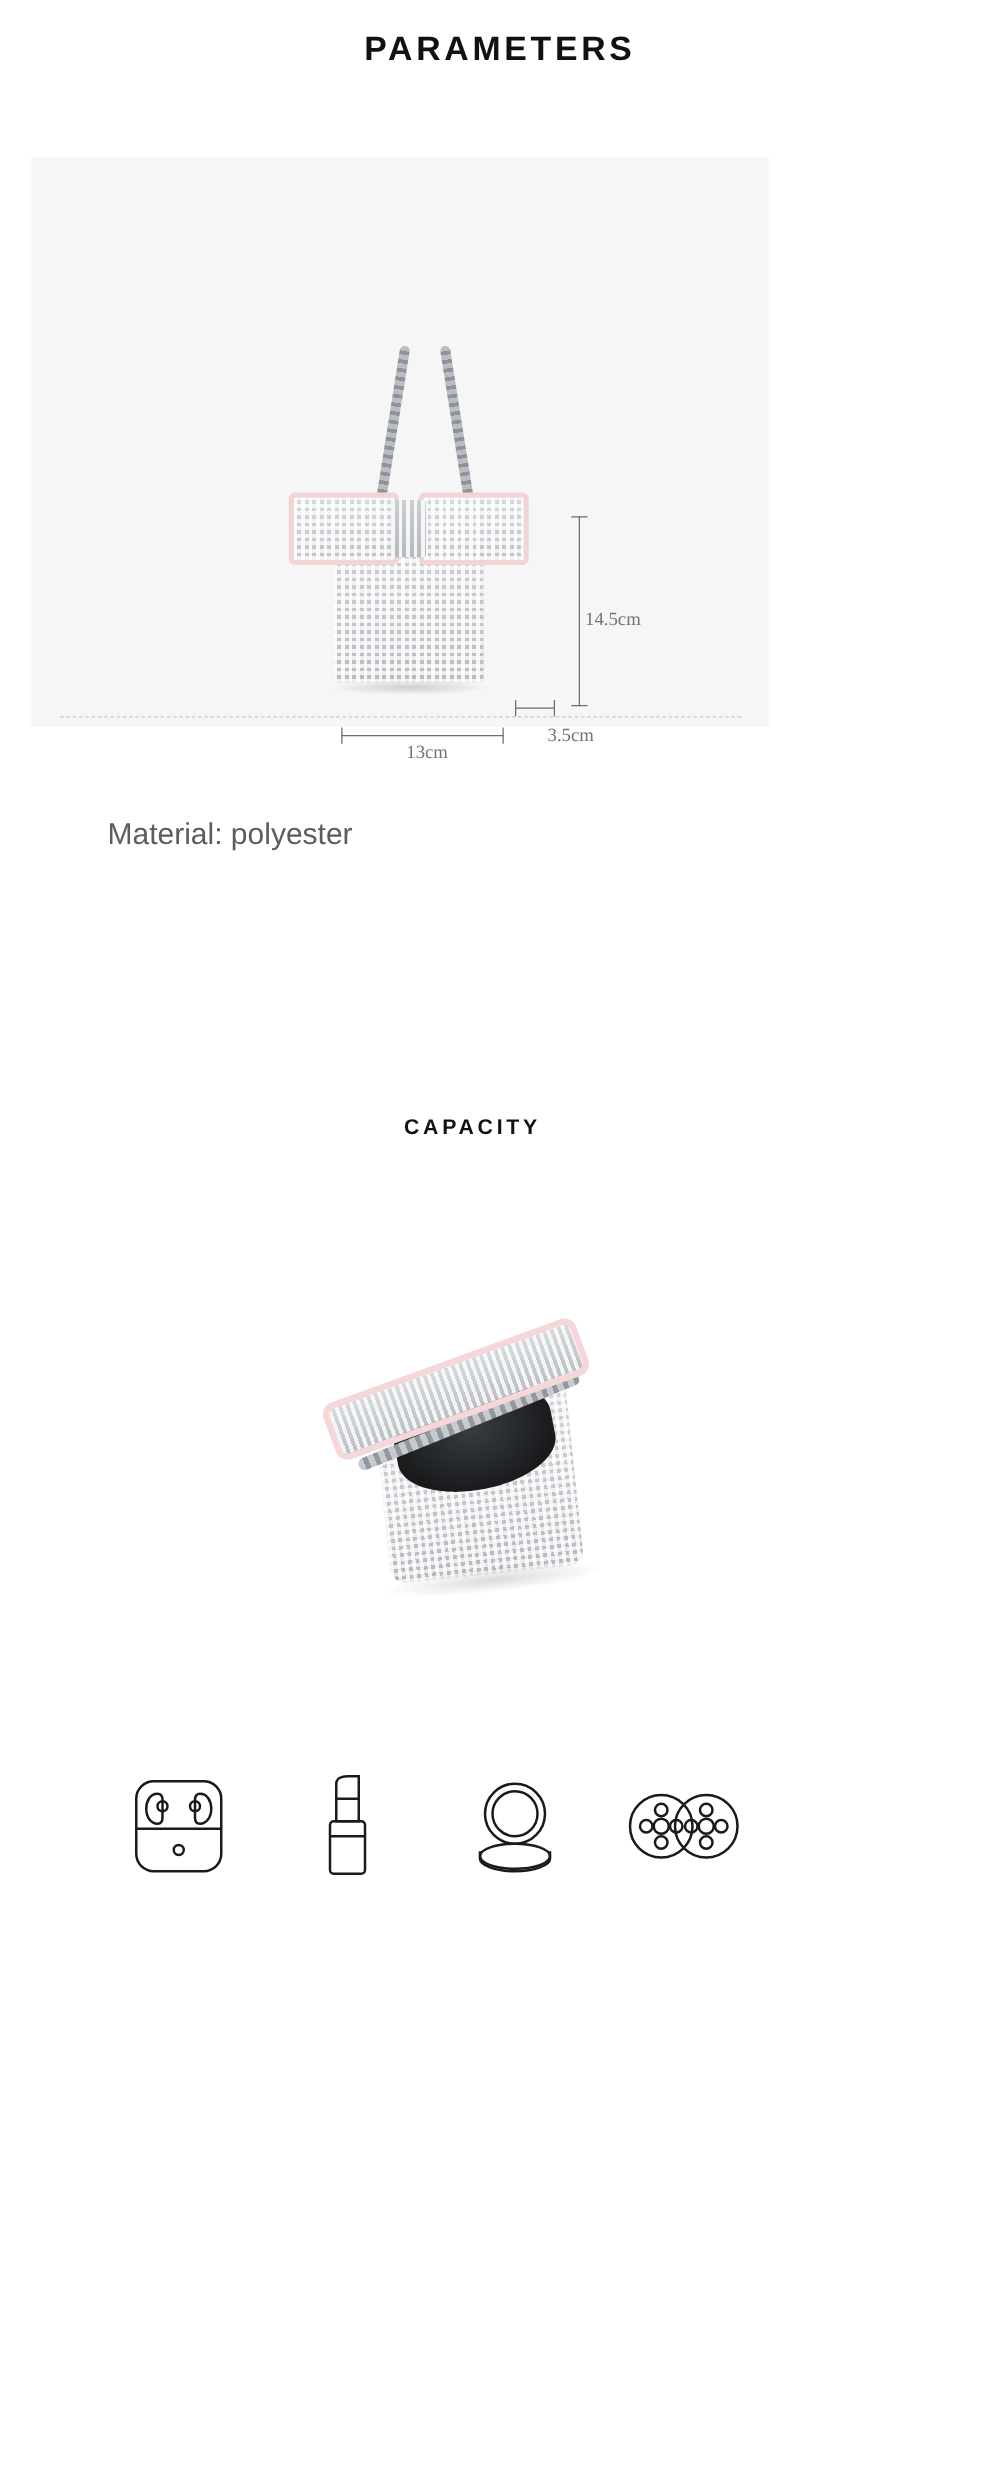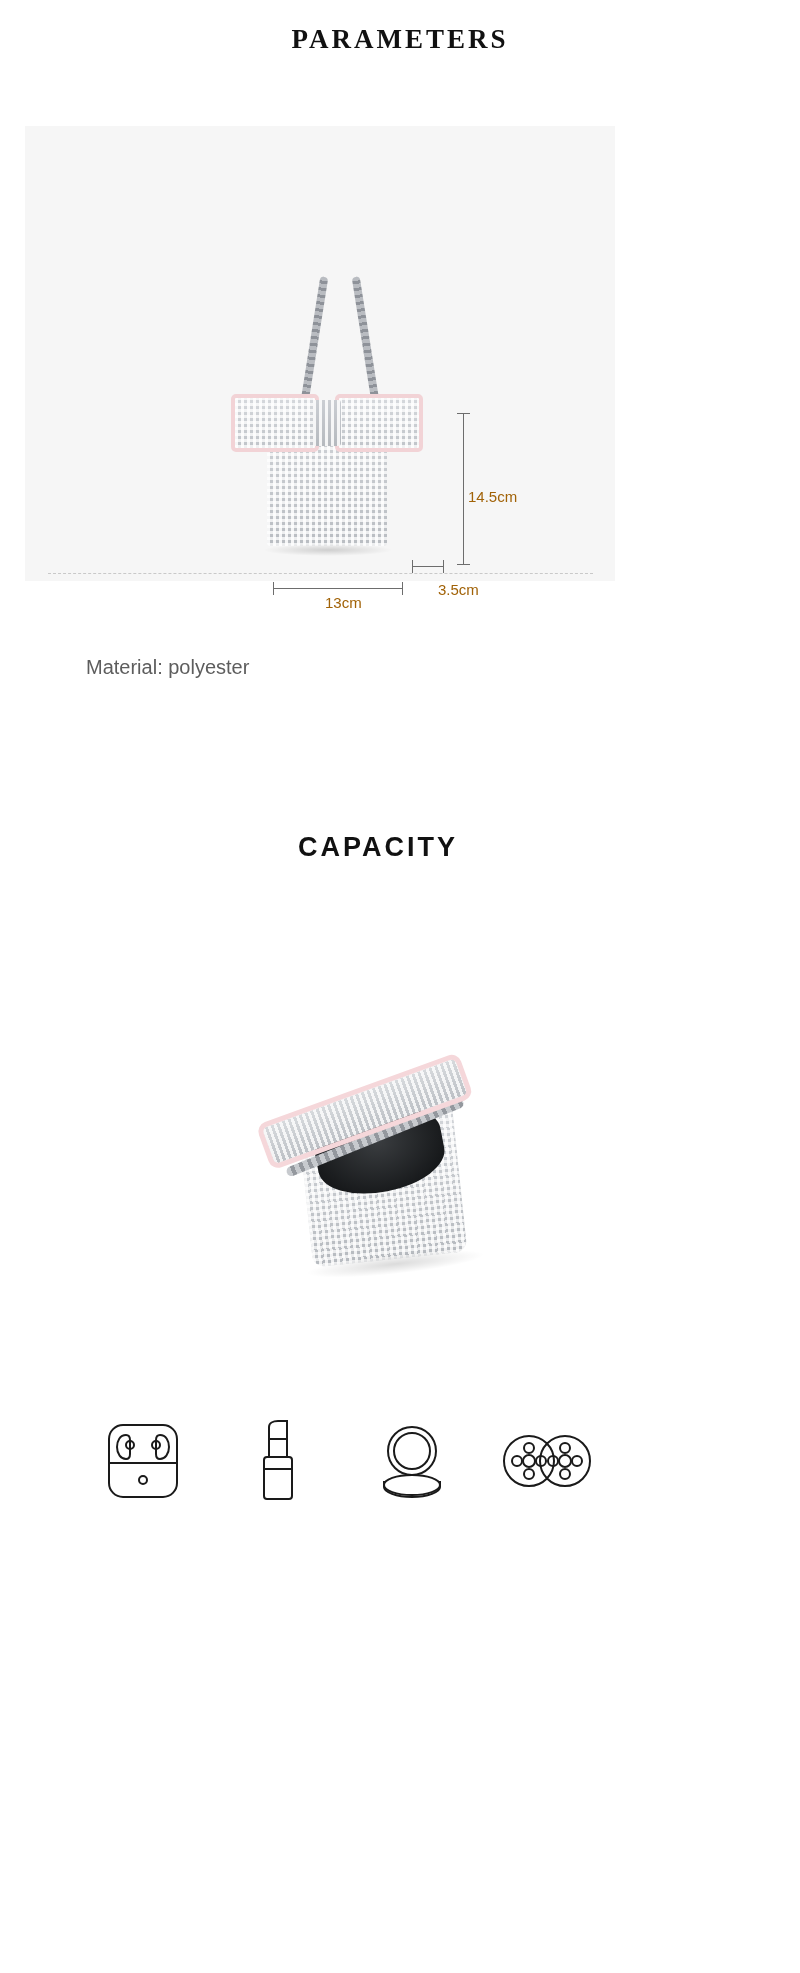--- a/index.html
+++ b/index.html
@@ -24,28 +24,27 @@
     font-weight: bold;
     letter-spacing: 3px;
     color: #111;
   }
   #parameters-heading {
     position: absolute;
     top: 24px;
     left: 0;
     width: 800px;
     font-size: 27px;
-    font-family: Liberation Serif, serif;
   }
   #capacity-heading {
     position: absolute;
-    top: 832px;
+    top: 892px;
     left: 0;
     width: 756px;
-    font-size: 27px;
+    font-size: 17px;
   }
 
   
   #product-panel {
     position: absolute;
     top: 126px;
     left: 25px;
     width: 590px;
     height: 455px;
     background: #f6f6f6;
@@ -149,36 +148,37 @@
   #dim-h { left: 248px; top: 462px; width: 130px; height: 1px; }
   #dim-h-cap-l { left: 248px; top: 456px; width: 1px; height: 13px; }
   #dim-h-cap-r { left: 377px; top: 456px; width: 1px; height: 13px; }
   #dim-d { left: 387px; top: 440px; width: 32px; height: 1px; }
   #dim-d-cap-l { left: 387px; top: 434px; width: 1px; height: 13px; }
   #dim-d-cap-r { left: 418px; top: 434px; width: 1px; height: 13px; }
 
   .dim-label {
     position: absolute;
     font-size: 15px;
-    color: #a16207;
+    color: #737373;
     white-space: nowrap;
+    font-family: Liberation Serif, serif;
   }
   #label-height { left: 443px; top: 362px; }
   #label-width  { left: 300px; top: 468px; }
   #label-depth  { left: 413px; top: 455px; }
 
   
   #spec-list {
     position: absolute;
     top: 648px;
     left: 86px;
     width: 600px;
   }
   #spec-list .spec-line {
-    font-size: 20px;
+    font-size: 24px;
     color: #5d5d5d;
     line-height: 39px;
     font-weight: 400;
   }
 
   
   #capacity-photo {
     position: absolute;
     top: 960px;
     left: 0;

